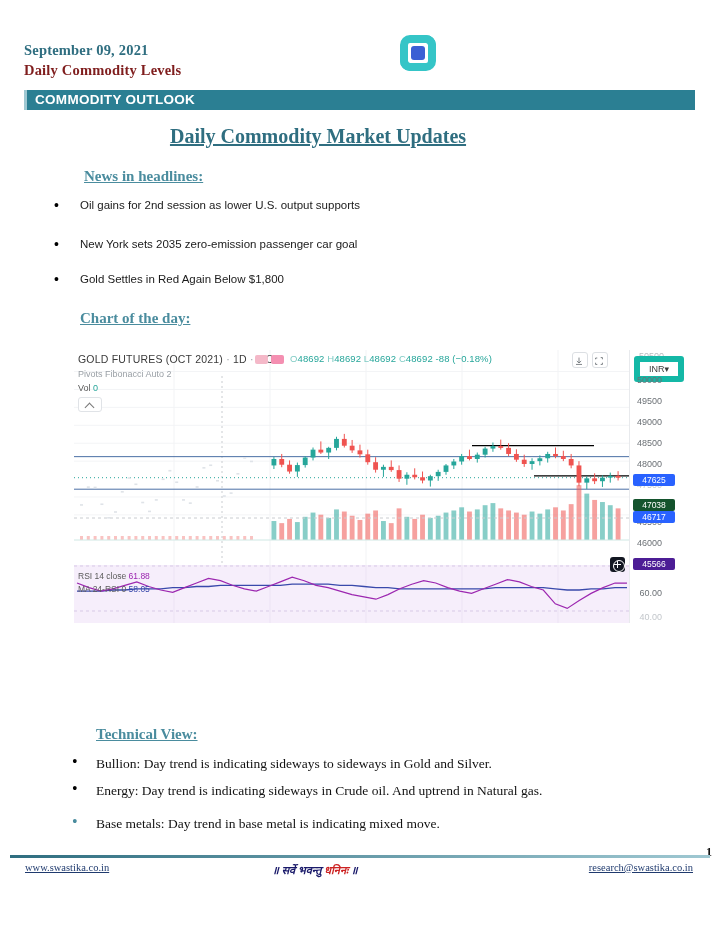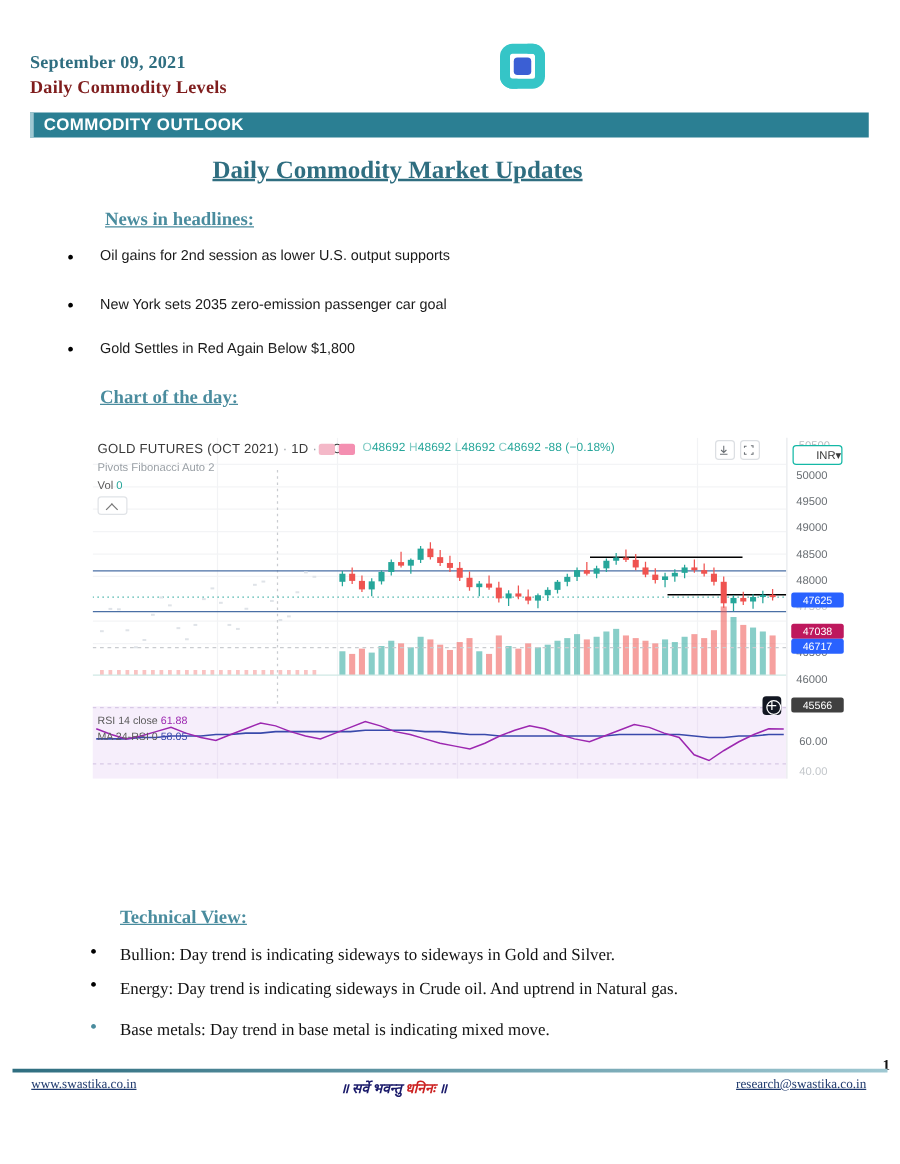--- a/index.html
+++ b/index.html
@@ -136,30 +136,30 @@
 
   
   .axis{
     position:absolute;right:0;top:0;width:62px;height:100%;
     border-left:1px solid #e8eaed;background:#fff;
   }
   .ax-t{position:absolute;right:30px;font-size:9px;color:#6b7075;}
   .ax-top{position:absolute;right:28px;top:1px;font-size:9px;color:#b8bcc0;}
   .cur-sel{
     position:absolute;left:4px;top:6px;width:38px;height:14px;
-    border:1px solid #14b8a6;border-radius:3px;background:#fff;
-    font-size:9px;color:#3a3a3a;text-align:right;line-height:14px;
+    border:6px solid #14b8a6;border-radius:3px;background:#fff;
+    font-size:9px;color:#3a3a3a;text-align:center;line-height:14px;
   }
   .badge{
     position:absolute;left:3px;height:12px;line-height:12px;
     border-radius:2px;font-size:8.5px;color:#fff;text-align:center;width:42px;
   }
   .badge.blue{background:#2962ff;}
-  .badge.green{background:#be185d;}
-  .badge.black{background:#404040;}
+  .badge.green{background:#14532d;}
+  .badge.black{background:#4c1d95;}
   .plus-btn{
     position:absolute;left:-20px;width:15px;height:15px;border-radius:3px;
     background:#131722;
   }
   .plus-btn:before,.plus-btn:after{
     content:"";position:absolute;background:#fff;
   }
   .plus-btn:before{left:4px;top:7px;width:7px;height:1px;}
   .plus-btn:after{left:7px;top:4px;width:1px;height:7px;}
   .plus-ring{

